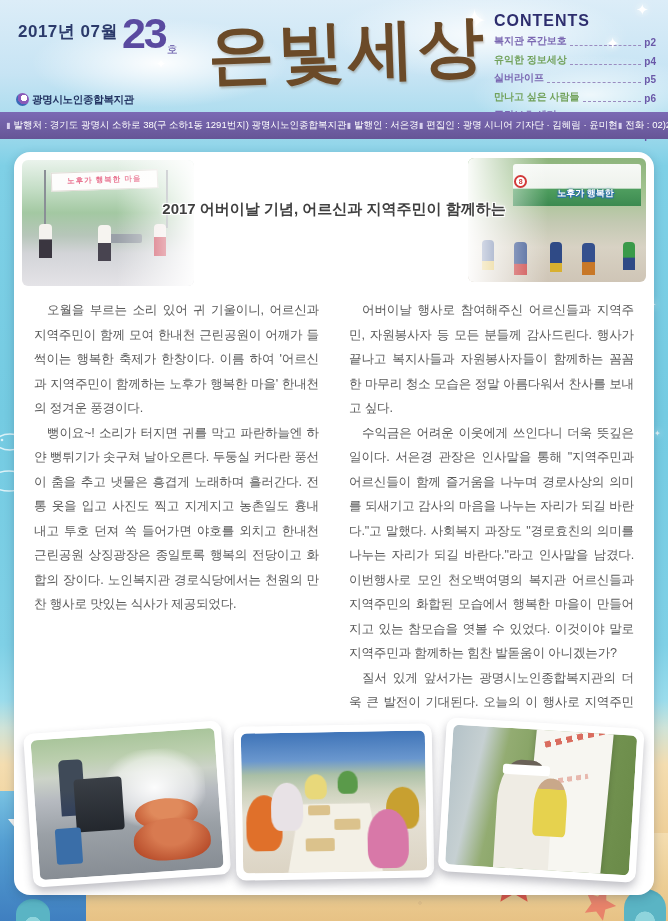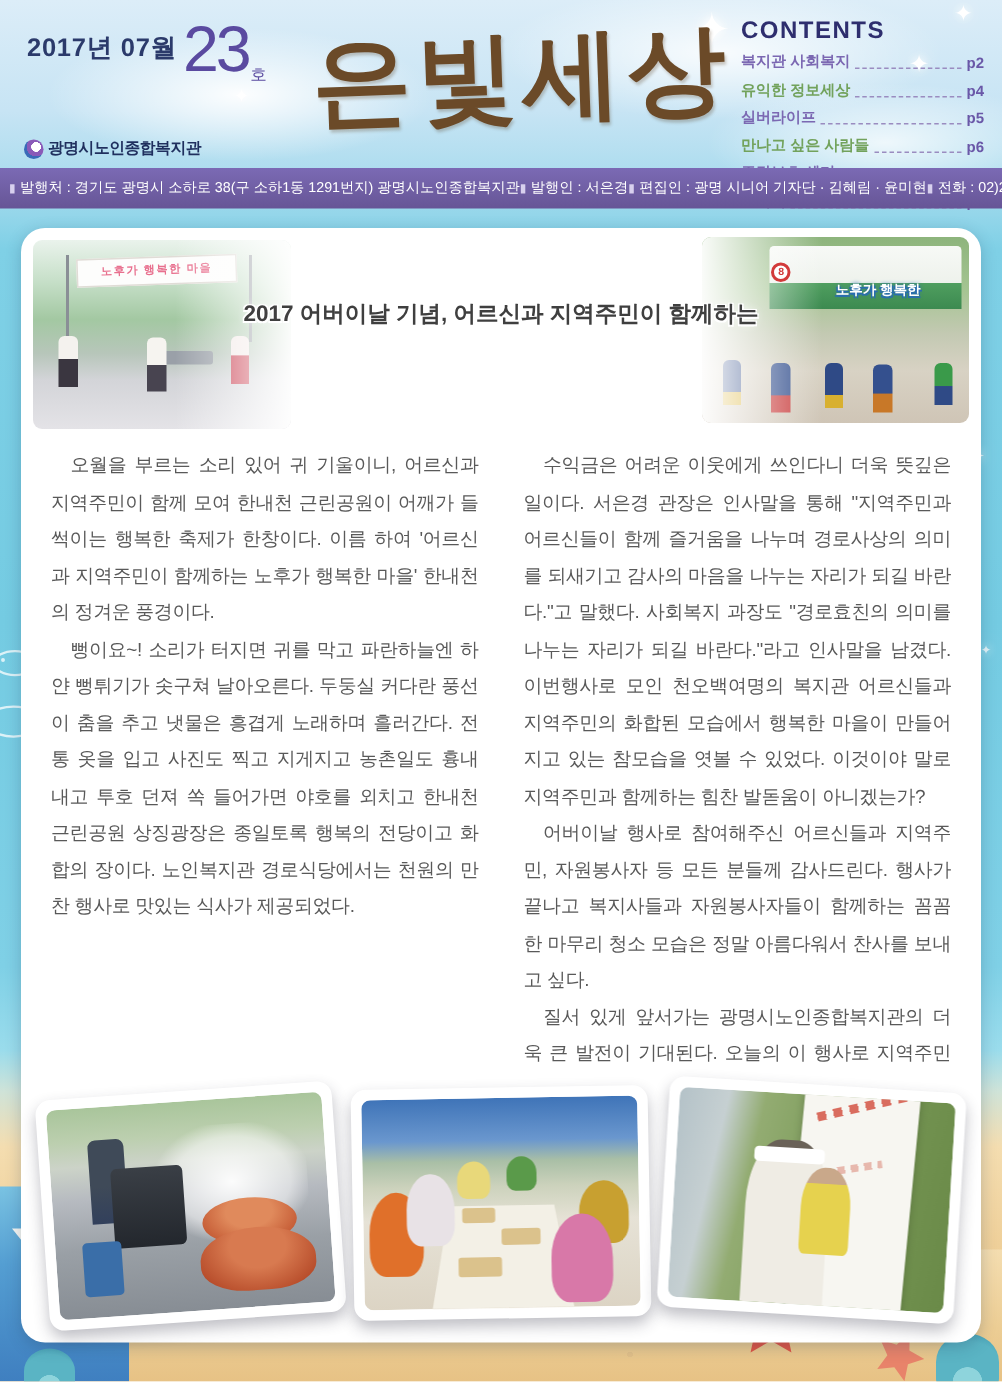--- a/index.html
+++ b/index.html
@@ -31,21 +31,21 @@
     background-image:radial-gradient(circle 3px at 40px 30px,#d9b886 90%,transparent),radial-gradient(circle 2px at 140px 60px,#d9b886 90%,transparent),radial-gradient(circle 3px at 300px 40px,#d9b886 90%,transparent),radial-gradient(circle 2px at 420px 70px,#d9b886 90%,transparent),radial-gradient(circle 3px at 560px 55px,#d9b886 90%,transparent); }
   .starfish { position:absolute; }
   .shell { position:absolute; border-radius:50% 50% 8px 8px;
     background:radial-gradient(circle at 50% 85%, #8ed4dc 0 25%, #5ab4c4 26% 70%, #3f98ac 100%); }
   .shell.s1 { right:2px; bottom:-6px; width:42px; height:38px; }
   .shell.s2 { left:16px; bottom:-8px; width:34px; height:30px; }
 
   
   .date-block { position:absolute; left:18px; top:12px; z-index:5; display:flex; align-items:flex-start; }
   .date-ym { font-size:17px; font-weight:bold; color:#2b3a6b; margin-top:8px; letter-spacing:.5px; }
-  .date-issue { font-size:43px; font-weight:normal; color:#5a4aa0; line-height:1; margin-left:4px; letter-spacing:-2px; }
+  .date-issue { font-size:43px; font-weight:bold; color:#5a4aa0; line-height:1; margin-left:4px; letter-spacing:-2px; }
   .date-suffix { font-size:11px; color:#5a4aa0; margin-top:30px; margin-left:1px; }
   .masthead { position:absolute; left:178px; top:6px; width:340px; text-align:center; z-index:5;
     font-family:"DejaVu Serif","Liberation Serif",serif; font-weight:bold; font-size:66px; letter-spacing:4px;
     color:#6b4a28; transform:rotate(-2deg); text-shadow:1px 2px 2px rgba(80,50,20,.25); }
   .toc { position:absolute; right:12px; top:12px; width:162px; z-index:5; }
   .toc-title { font-size:16px; font-weight:bold; color:#2e2e6e; letter-spacing:1px; margin-bottom:4px; }
   .toc-row { display:flex; align-items:flex-end; margin-bottom:4.5px; }
   .toc-label { font-size:10px; font-weight:bold; white-space:nowrap; }
   .toc-leader { flex:1; border-bottom:1px dashed #9a8cc0; margin:0 3px 2px 3px; }
   .toc-page { font-size:10px; color:#6a58a8; font-weight:bold; }
@@ -188,21 +188,21 @@
     <span class="date-ym">2017년 07월</span>
     <span class="date-issue">23</span>
     <span class="date-suffix">호</span>
   </div>
 
   <div class="masthead">은빛세상</div>
 
   <div class="toc">
     <div class="toc-title">CONTENTS</div>
     <div class="toc-row">
-      <span class="toc-label" style="color: rgb(123, 104, 178);">복지관 사회복지</span>
+      <span class="toc-label" style="color: rgb(123, 104, 178);">복지관 주간보호</span>
       <span class="toc-leader"></span>
       <span class="toc-page">p2</span>
     </div>
     <div class="toc-row">
       <span class="toc-label" style="color: rgb(114, 162, 92);">유익한 정보세상</span>
       <span class="toc-leader"></span>
       <span class="toc-page">p4</span>
     </div>
     <div class="toc-row">
       <span class="toc-label" style="color: rgb(123, 104, 178);">실버라이프</span>
@@ -286,22 +286,22 @@
 
       <div class="kicker">2017 어버이날 기념, 어르신과 지역주민이 함께하는</div>
     </div>
 
     <div class="columns">
       <div class="col">
         <p>오월을 부르는 소리 있어 귀 기울이니, 어르신과 지역주민이 함께 모여 한내천 근린공원이 어깨가 들썩이는 행복한 축제가 한창이다. 이름 하여 '어르신과 지역주민이 함께하는 노후가 행복한 마을' 한내천의 정겨운 풍경이다.</p>
         <p>뻥이요~! 소리가 터지면 귀를 막고 파란하늘엔 하얀 뻥튀기가 솟구쳐 날아오른다. 두둥실 커다란 풍선이 춤을 추고 냇물은 흥겹게 노래하며 흘러간다. 전통 옷을 입고 사진도 찍고 지게지고 농촌일도 흉내 내고 투호 던져 쏙 들어가면 야호를 외치고 한내천 근린공원 상징광장은 종일토록 행복의 전당이고 화합의 장이다. 노인복지관 경로식당에서는 천원의 만찬 행사로 맛있는 식사가 제공되었다.</p>
       </div>
       <div class="col">
+        <p>어버이날 행사로 참여해주신 어르신들과 지역주민, 자원봉사자 등 모든 분들께 감사드린다. 행사가 끝나고 복지사들과 자원봉사자들이 함께하는 꼼꼼한 마무리 청소 모습은 정말 아름다워서 찬사를 보내고 싶다.</p>
         <p>수익금은 어려운 이웃에게 쓰인다니 더욱 뜻깊은 일이다. 서은경 관장은 인사말을 통해 "지역주민과 어르신들이 함께 즐거움을 나누며 경로사상의 의미를 되새기고 감사의 마음을 나누는 자리가 되길 바란다."고 말했다. 사회복지 과장도 "경로효친의 의미를 나누는 자리가 되길 바란다."라고 인사말을 남겼다. 이번행사로 모인 천오백여명의 복지관 어르신들과 지역주민의 화합된 모습에서 행복한 마을이 만들어지고 있는 참모습을 엿볼 수 있었다. 이것이야 말로 지역주민과 함께하는 힘찬 발돋움이 아니겠는가?</p>
-        <p>어버이날 행사로 참여해주신 어르신들과 지역주민, 자원봉사자 등 모든 분들께 감사드린다. 행사가 끝나고 복지사들과 자원봉사자들이 함께하는 꼼꼼한 마무리 청소 모습은 정말 아름다워서 찬사를 보내고 싶다.</p>
         <p>질서 있게 앞서가는 광명시노인종합복지관의 더욱 큰 발전이 기대된다. 오늘의 이 행사로 지역주민과 어르신들의 노후가 더욱 행복질 것은 의심할 여지가 없었다.</p>
 
       </div>
     </div>
 
     <div class="photo-strip">
       <div class="frame f1">
         <div class="frame-inner">
           <div class="scene-pop">
             <div class="smoke"></div>

